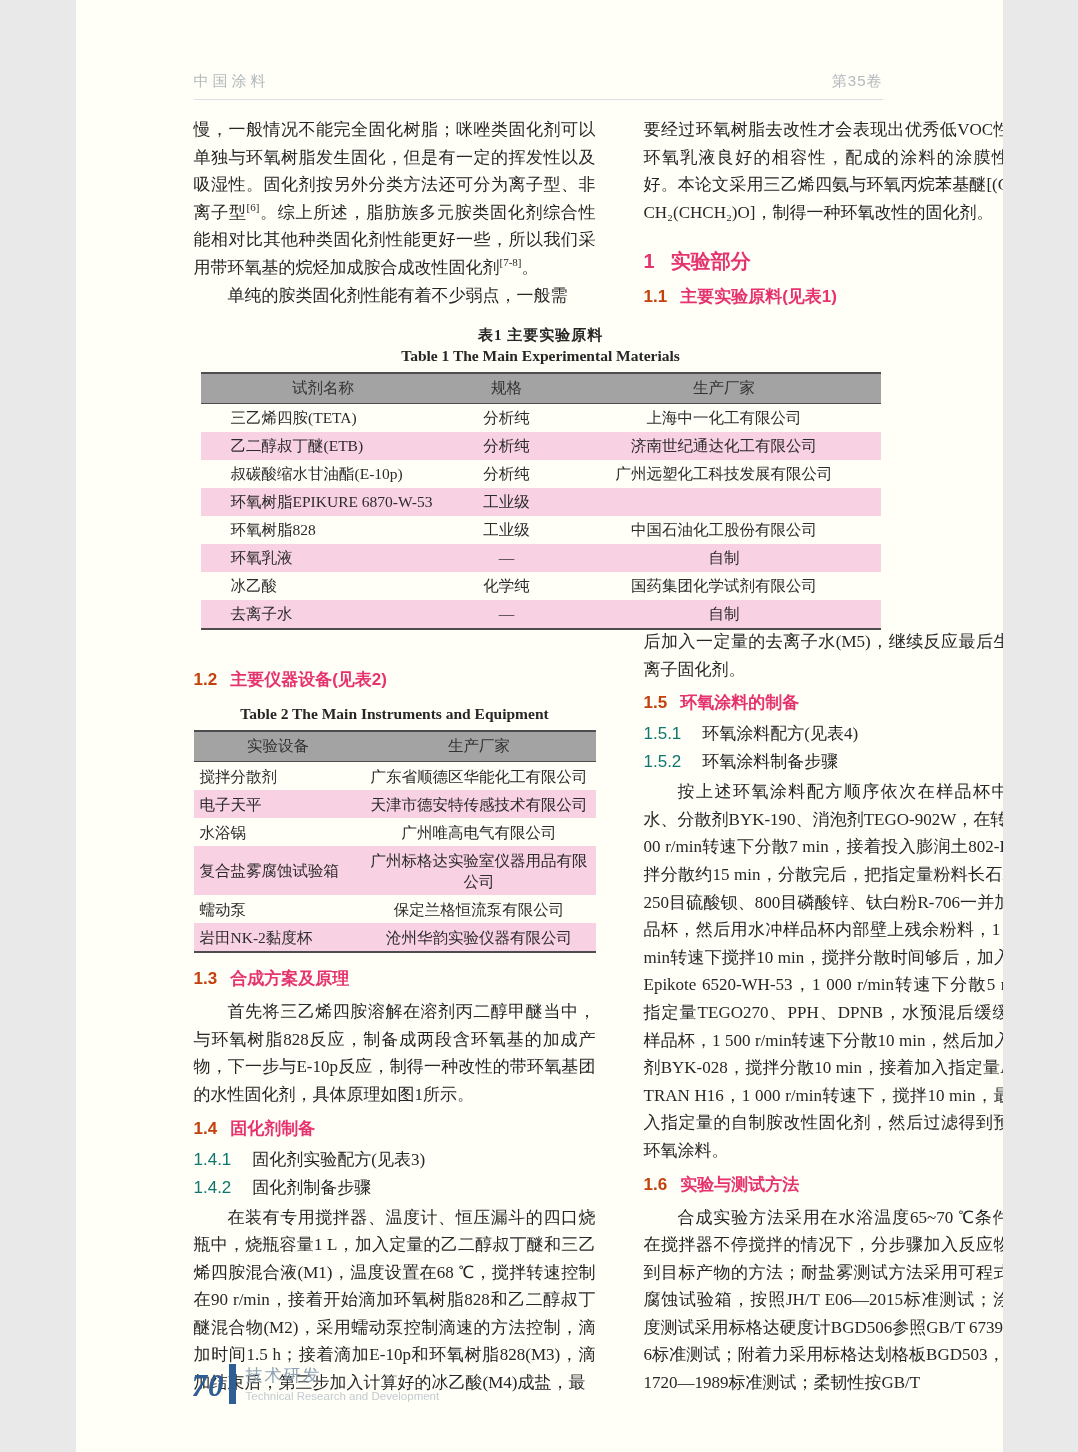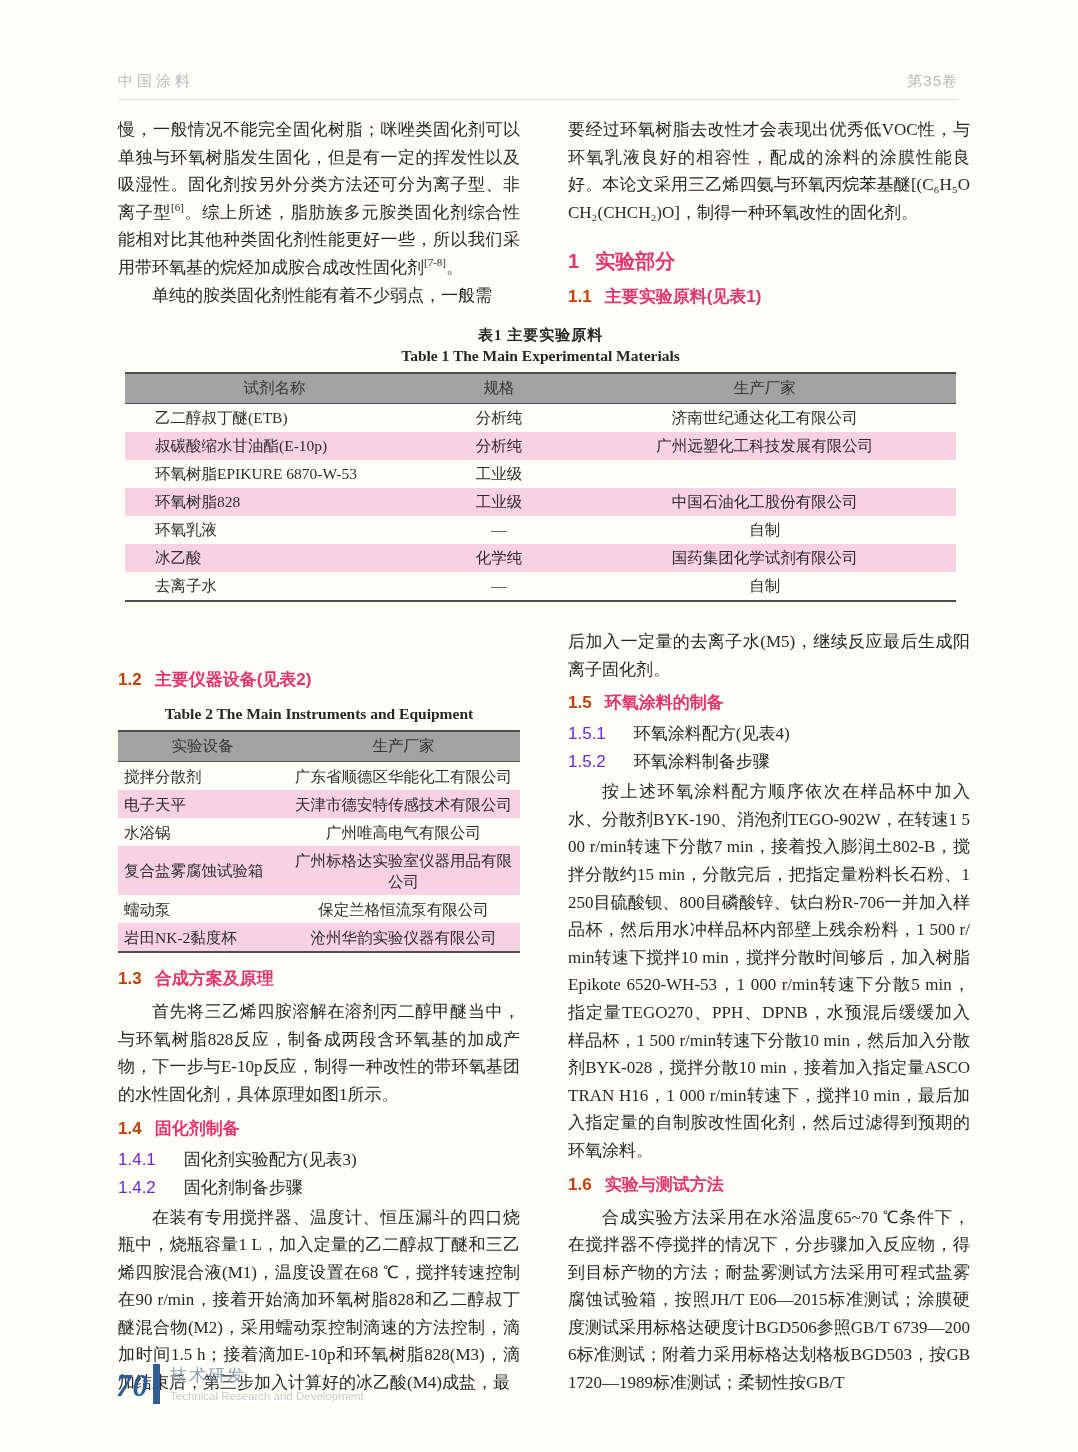--- a/index.html
+++ b/index.html
@@ -1,19 +1,19 @@
 <!DOCTYPE html>
 <html lang="zh"><head>
 <meta charset="utf-8">
 <style>
   * { margin: 0; padding: 0; box-sizing: border-box; }
   html,body { background:#e9e9e9; }
   .page {
     position: relative;
-    width: 1078px; height: 1452px;
+    width: 927px; height: 1452px;
     margin: 0 auto;
     background: #fffef7;
     font-family: "Liberation Serif", serif;
     color: #262626;
     overflow: hidden;
   }
   
   .page-header {
     position: absolute; top: 72px; left: 118px; right: 120px;
     display: flex; justify-content: space-between; align-items: flex-end;
@@ -47,21 +47,21 @@
   .h-sub {
     font-family: "Liberation Sans", sans-serif;
     font-size: 17px; font-weight: bold; color: #e6336f;
     margin: 8px 0 8px 0; display: flex; align-items: baseline;
   }
   .h-sub .num { color: #c2410c; margin-right: 13px; font-weight: bold; }
   .h-subsub {
     font-size: 17px; color: #262626;
     margin: 5px 0 5px 0; display: flex; align-items: baseline;
   }
-  .h-subsub .num { font-family: "Liberation Sans", sans-serif; color: #6d28d9; margin-right: 28px; }
+  .h-subsub .num { font-family: "Liberation Sans", sans-serif; color: #0f766e; margin-right: 21px; }
   
   .tbl-caption-cn {
     text-align: center; font-size: 15px; font-weight: bold;
     font-family: "Liberation Serif", serif; letter-spacing: 1px;
   }
   .tbl-caption-en {
     text-align: center; font-size: 15.5px; font-weight: bold;
     font-family: "Liberation Serif", serif; margin-top: 2px;
   }
   table { border-collapse: collapse; width: 100%; margin-top: 7px; }
@@ -136,20 +136,25 @@
     <table class="t1">
       <thead>
         <tr>
           <th class="c0">试剂名称</th>
           <th class="c1">规格</th>
           <th class="c2">生产厂家</th>
         </tr>
       </thead>
       <tbody>
         <tr>
+            <td class="c0">三乙烯四胺(TETA)</td>
+            <td class="c1">分析纯</td>
+            <td class="c2">上海中一化工有限公司</td>
+          </tr>
+        <tr>
             <td class="c0">乙二醇叔丁醚(ETB)</td>
             <td class="c1">分析纯</td>
             <td class="c2">济南世纪通达化工有限公司</td>
           </tr>
         <tr>
             <td class="c0">叔碳酸缩水甘油酯(E-10p)</td>
             <td class="c1">分析纯</td>
             <td class="c2">广州远塑化工科技发展有限公司</td>
           </tr>
         <tr>

